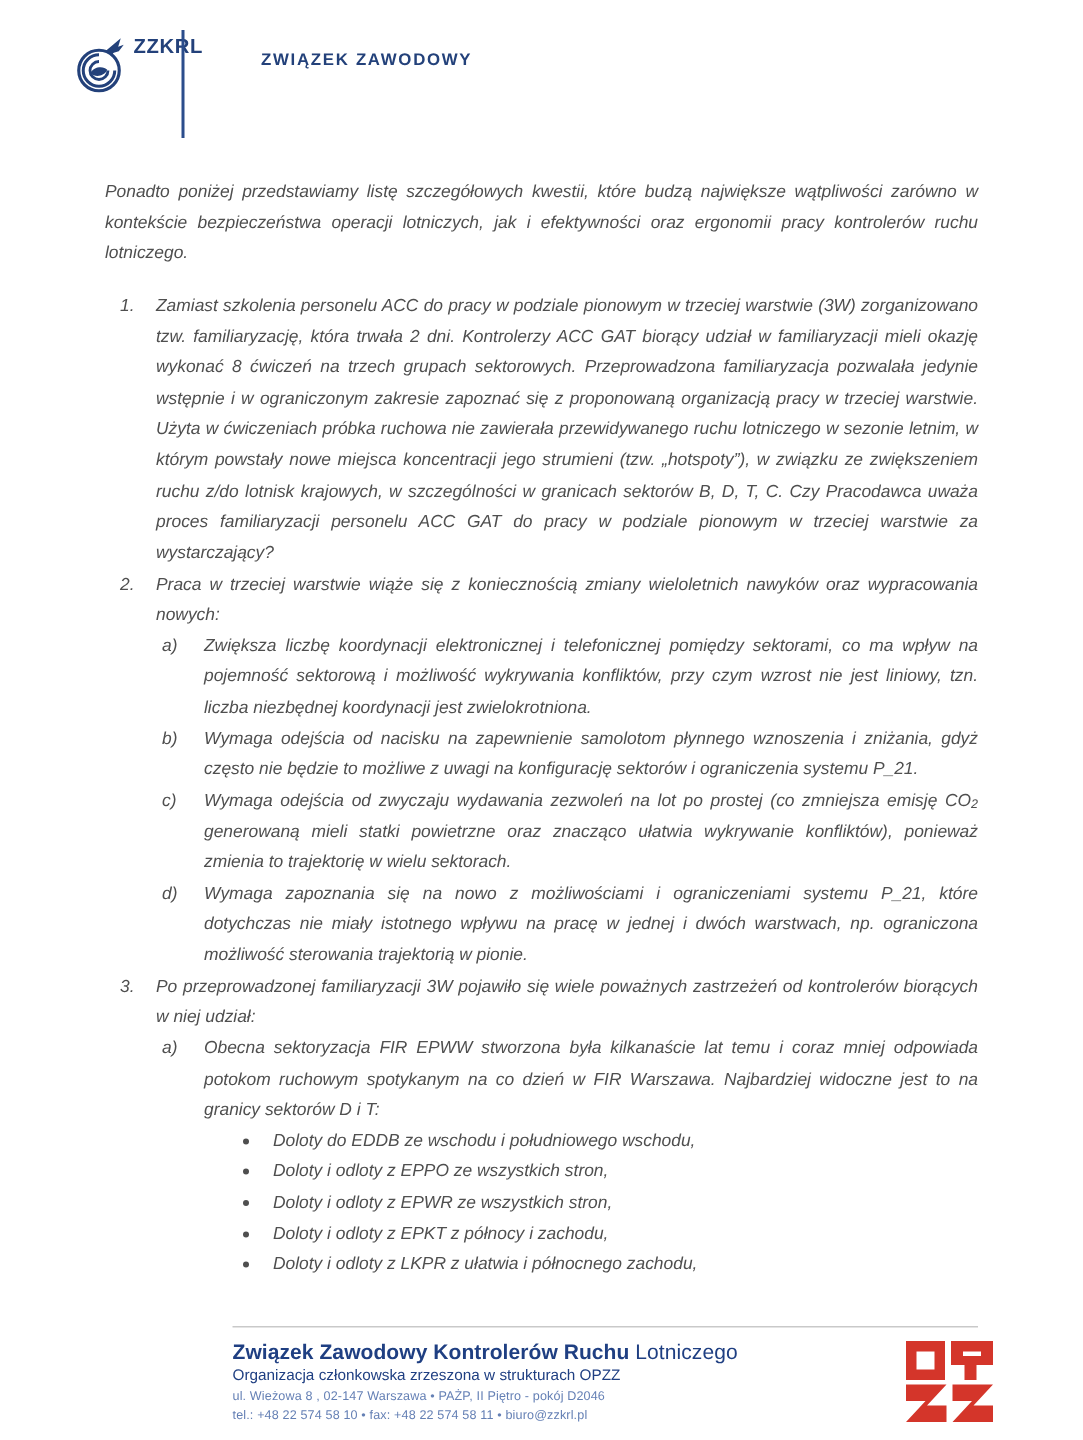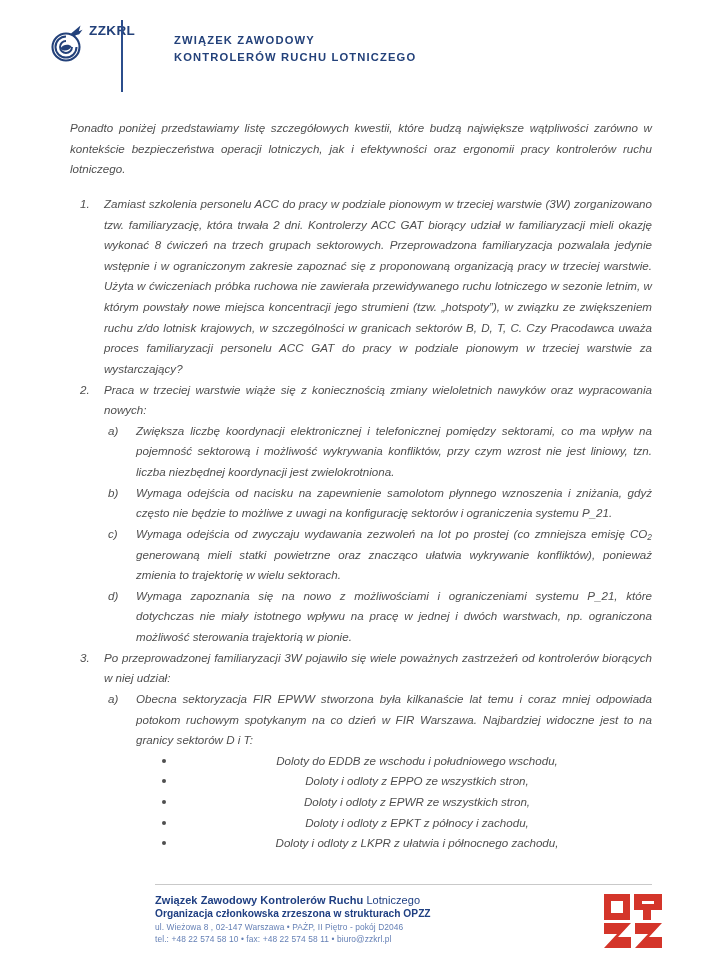--- a/index.html
+++ b/index.html
@@ -145,21 +145,21 @@
   }
 
   ul.level3 {
     margin: 0;
     padding: 0;
     list-style: none;
   }
   ul.level3 > li {
     position: relative;
     padding-left: 46px;
-    text-align: center;
+    text-align: left;
   }
   ul.level3 > li::before {
     content: "";
     position: absolute;
     left: 26px;
     top: 8px;
     width: 4px;
     height: 4px;
     border-radius: 50%;
     background: #4f4f4f;
@@ -188,29 +188,29 @@
     top: 8px;
     left: 15px;
     right: 0;
     display: flex;
     justify-content: space-between;
     align-items: flex-start;
   }
   .footer-text { padding-top: 1px; }
   .footer-l1 {
     font-weight: bold;
-    font-size: 11px;
+    font-size: 14px;
     color: #1f3f82;
     letter-spacing: 0.05px;
     line-height: 1.28;
     white-space: nowrap;
   }
   .footer-l1 .light { font-weight: normal; }
   .footer-l2 {
-    font-weight: bold;
+    font-weight: normal;
     font-size: 10.2px;
     color: #1f3f82;
     letter-spacing: 0.02px;
     line-height: 1.32;
     white-space: nowrap;
   }
   .footer-l3, .footer-l4 {
     font-size: 8.4px;
     color: #4a6aa8;
     line-height: 1.5;
@@ -248,21 +248,20 @@
           <path d="M 27.5 13.2 L 31.2 12.0 L 29.4 15.6 Z" fill="#23417a"></path>
         </svg>
       </div>
       <div class="logo-wordmark">ZZKRL</div>
     </div>
 
     <div class="header-divider"></div>
 
     <div class="header-titles">
       <div class="line">ZWIĄZEK ZAWODOWY</div>
-      <div class="line">KONTROLERÓW RUCHU LOTNICZEGO</div>
     </div>
   </div>
 
   <div class="doc-body">
 
     <p class="intro-para">Ponadto poniżej przedstawiamy listę szczegółowych kwestii, które budzą największe wątpliwości zarówno w kontekście bezpieczeństwa operacji lotniczych, jak i efektywności oraz ergonomii pracy kontrolerów ruchu lotniczego.</p>
 
     <ol class="level1">
 
       <li>

